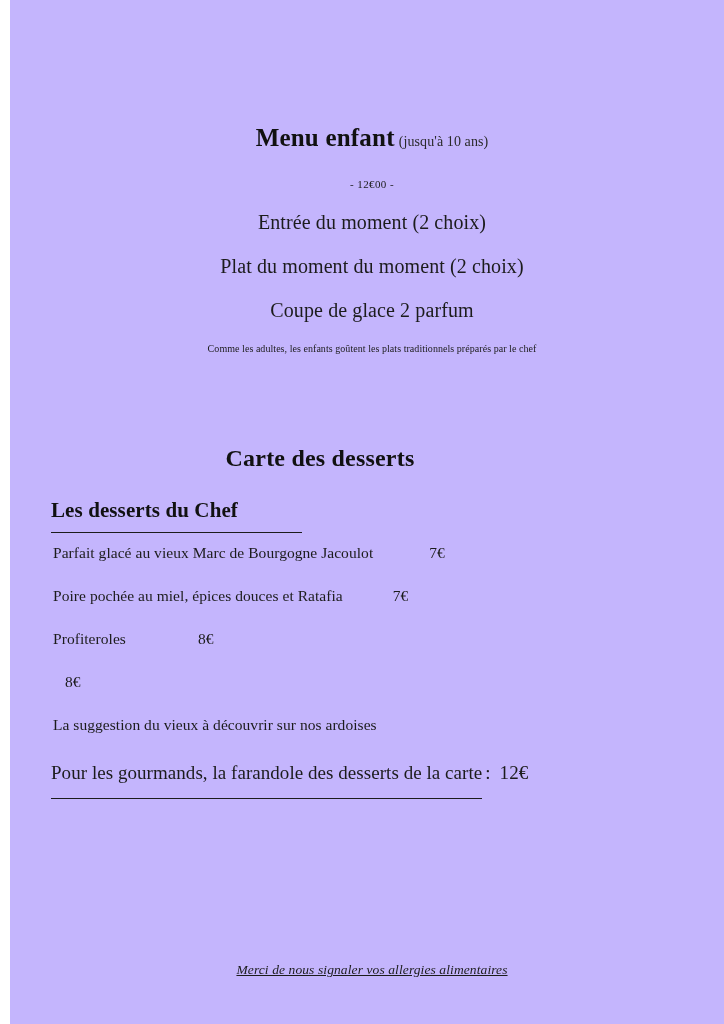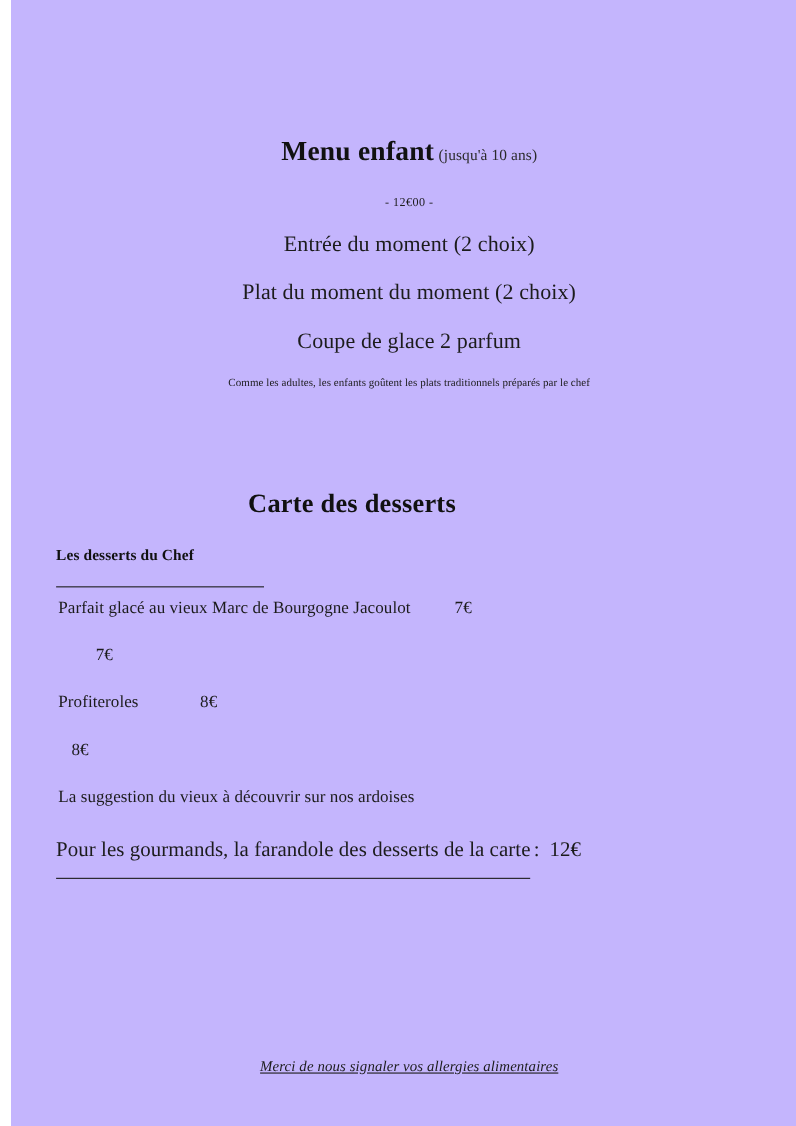--- a/index.html
+++ b/index.html
@@ -71,46 +71,47 @@
     font-size: 24px;
     font-weight: 700;
     letter-spacing: 0.2px;
     color: #111111;
   }
 
   .chef-heading {
     position: absolute;
     left: 41px;
     top: 498px;
-    font-size: 14px;
+    font-size: 21px;
     font-weight: 700;
     letter-spacing: 0.1px;
     color: #111111;
     border-bottom: 1.6px solid #1c1c1c;
-    padding-bottom: 19px;
+    padding-bottom: 9px;
     display: inline-block;
   }
   .chef-heading .rule-tail {
     display: inline-block;
     width: 64px;
   }
 
   .dessert-list {
     position: absolute;
     left: 43px;
     top: 544px;
     width: 640px;
   }
   .dessert-row {
     display: flex;
     align-items: baseline;
     height: 43px;
     font-size: 15.5px;
     letter-spacing: 0.05px;
     color: #1c1c1c;
+    gap: 16px;
   }
   .dessert-name {
     white-space: nowrap;
   }
   .dessert-price {
     white-space: nowrap;
   }
   .dessert-row[data-gap="wide"] .dessert-price { margin-left: 40px; }
   .dessert-row[data-gap="medium"] .dessert-price { margin-left: 34px; }
   .dessert-row[data-gap="tab"] .dessert-price { margin-left: 56px; }
@@ -170,20 +171,21 @@
   <div class="chef-heading">
     <span>Les desserts du Chef</span><span class="rule-tail"></span>
   </div>
 
   <div class="dessert-list">
     <div class="dessert-row" data-gap="wide">
       <span class="dessert-name">Parfait glacé au vieux Marc de Bourgogne Jacoulot</span>
       <span class="dessert-price">7€</span>
     </div>
     <div class="dessert-row" data-gap="medium">
+      <span class="dessert-name">Poire pochée au miel, épices douces et Ratafia</span>
       <span class="dessert-price">7€</span>
     </div>
     <div class="dessert-row" data-gap="tab">
       <span class="dessert-name">Profiteroles</span>
       <span class="dessert-price">8€</span>
     </div>
     <div class="dessert-row" data-gap="narrow">
       <span class="dessert-price">8€</span>
     </div>
     <div class="dessert-row" data-gap="narrow">

